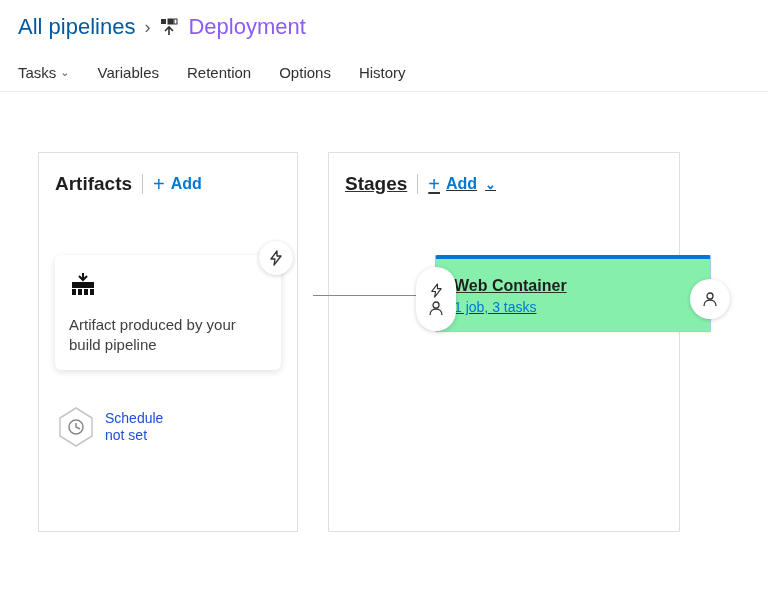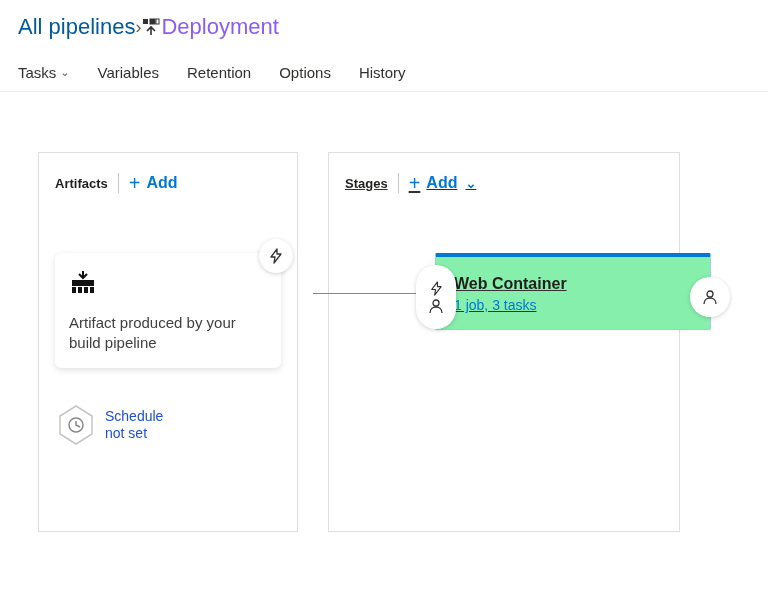--- a/index.html
+++ b/index.html
@@ -9,21 +9,21 @@
       color: #323130;
       width: 768px;
       height: 598px;
       overflow: hidden;
     }
     .breadcrumb {
       display: flex;
       align-items: center;
       padding: 14px 18px 10px;
       font-size: 22px;
-      gap: 0;
+      gap: 9px;
     }
     .breadcrumb-link {
       color: #005a9e;
       cursor: pointer;
     }
     .breadcrumb-sep {
       color: #605e5c;
       font-size: 18px;
     }
     .breadcrumb-icon svg { display:block; }
@@ -65,21 +65,21 @@
     .panel.artifacts { width: 260px; min-height: 380px; }
     .panel.stages { width: 352px; min-height: 380px; text-decoration: underline; }
     .panel-header {
       display: flex;
       align-items: center;
       gap: 10px;
       margin-bottom: 60px;
     }
     .panel-title {
       font-weight: 700;
-      font-size: 13px;
+      font-size: 19px;
       color: #201f1e;
     }
     .vrule {
       width: 1px;
       height: 20px;
       background: #c8c6c4;
     }
     .add-btn {
       display: flex;
       align-items: center;

